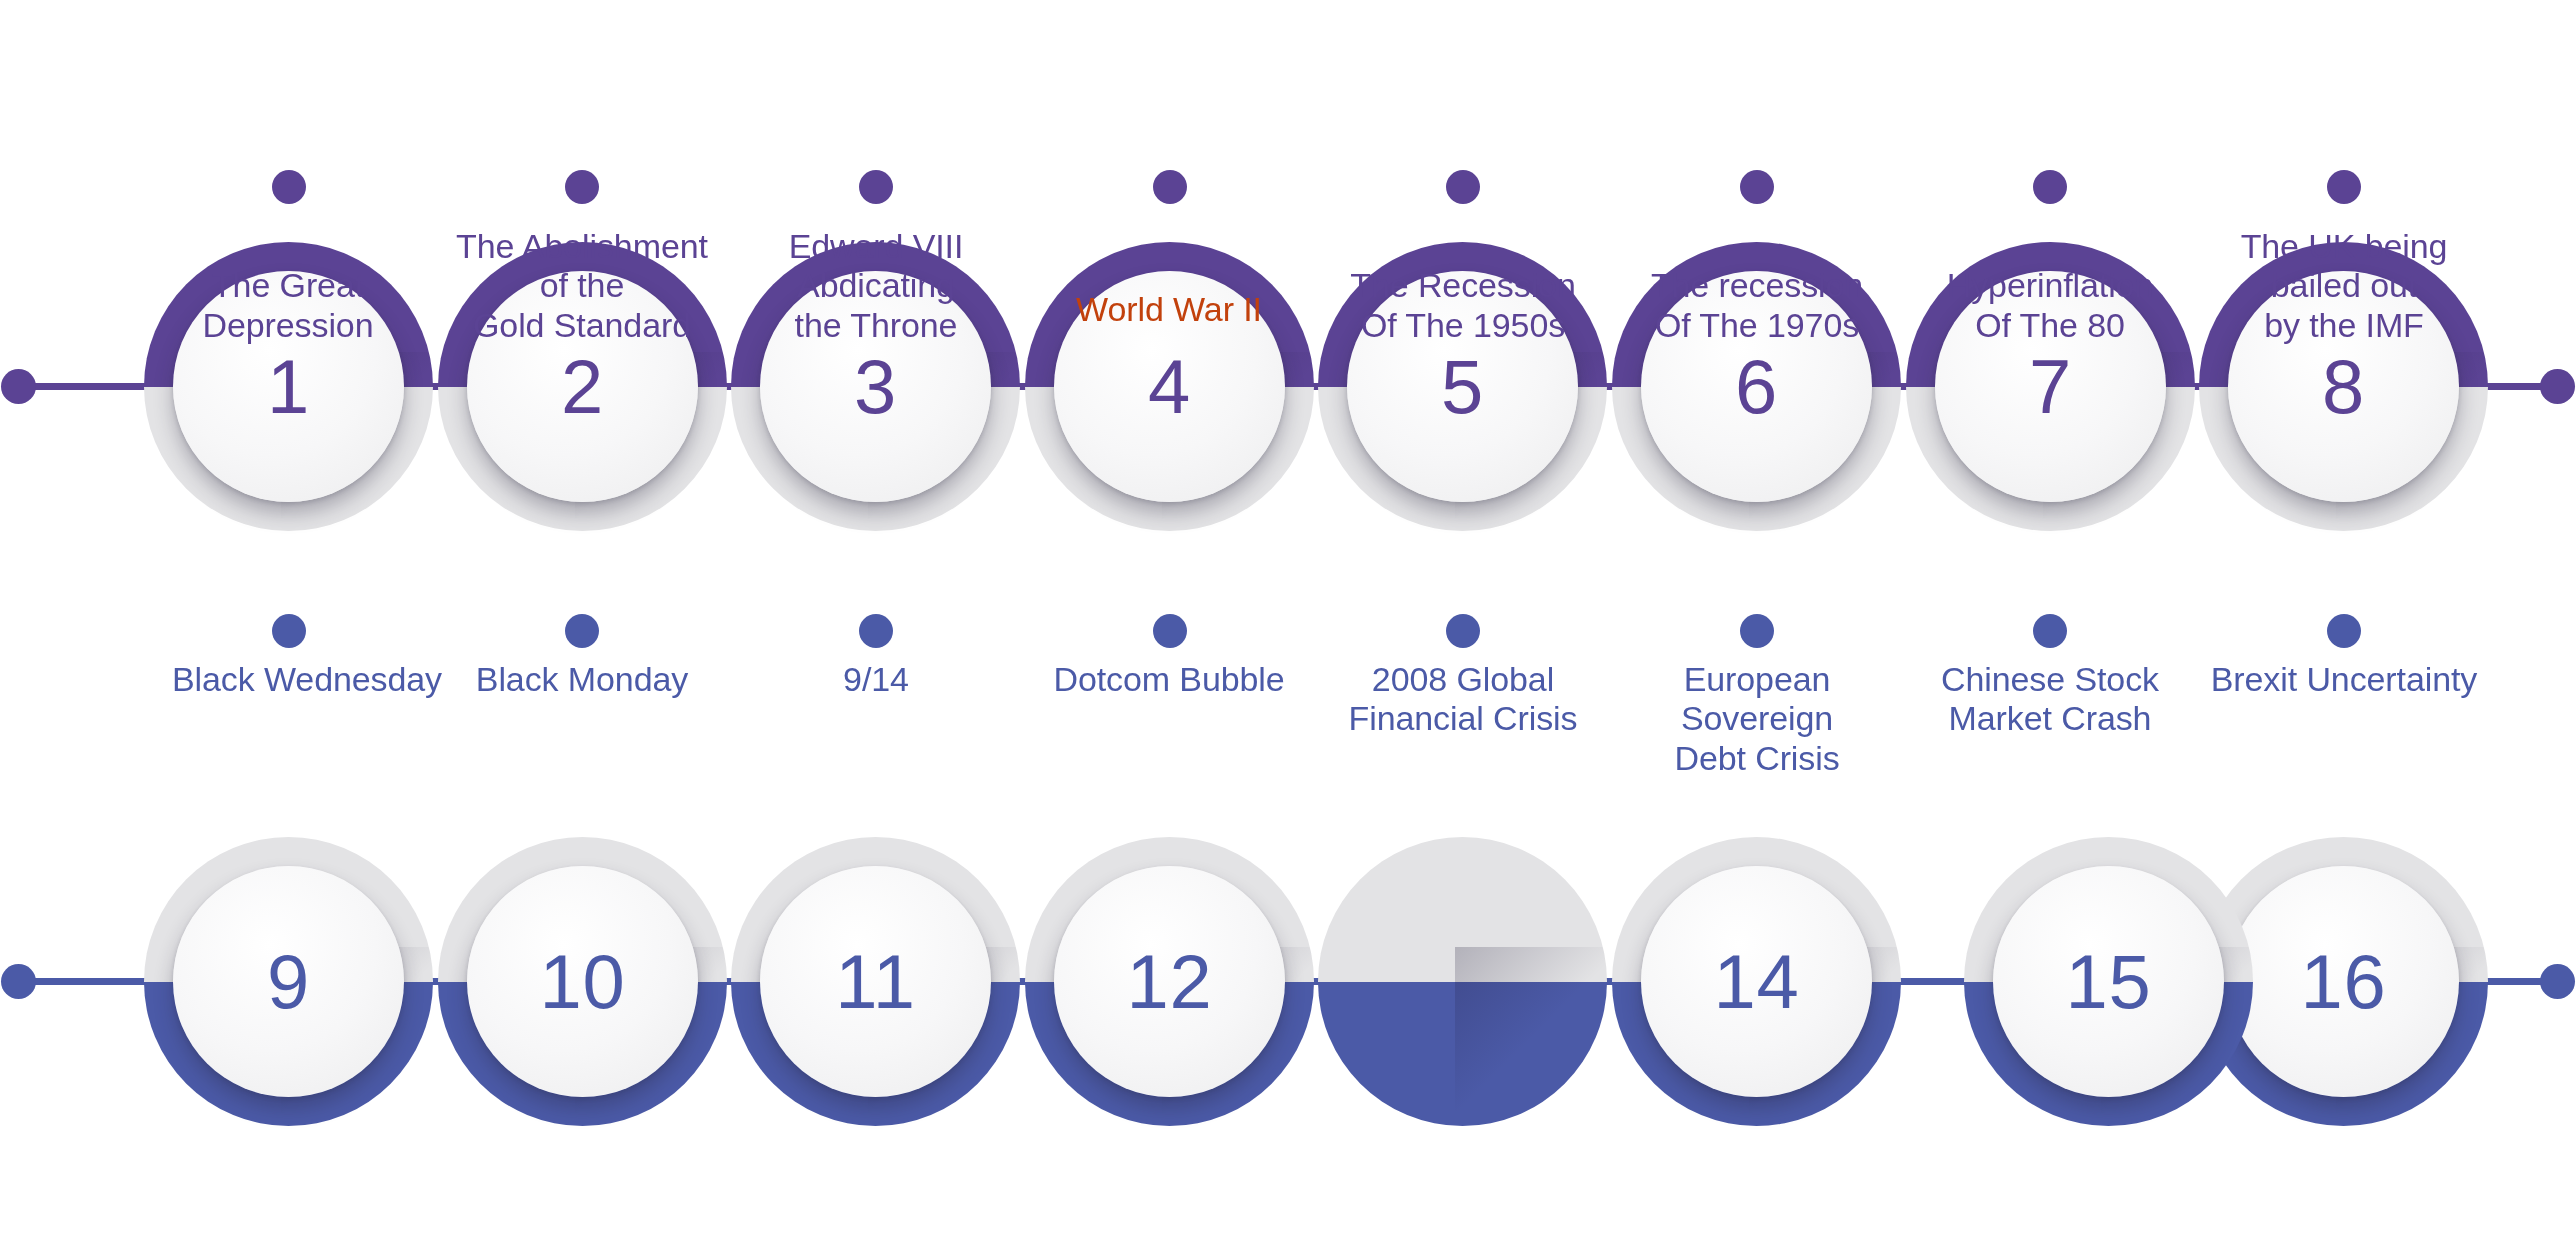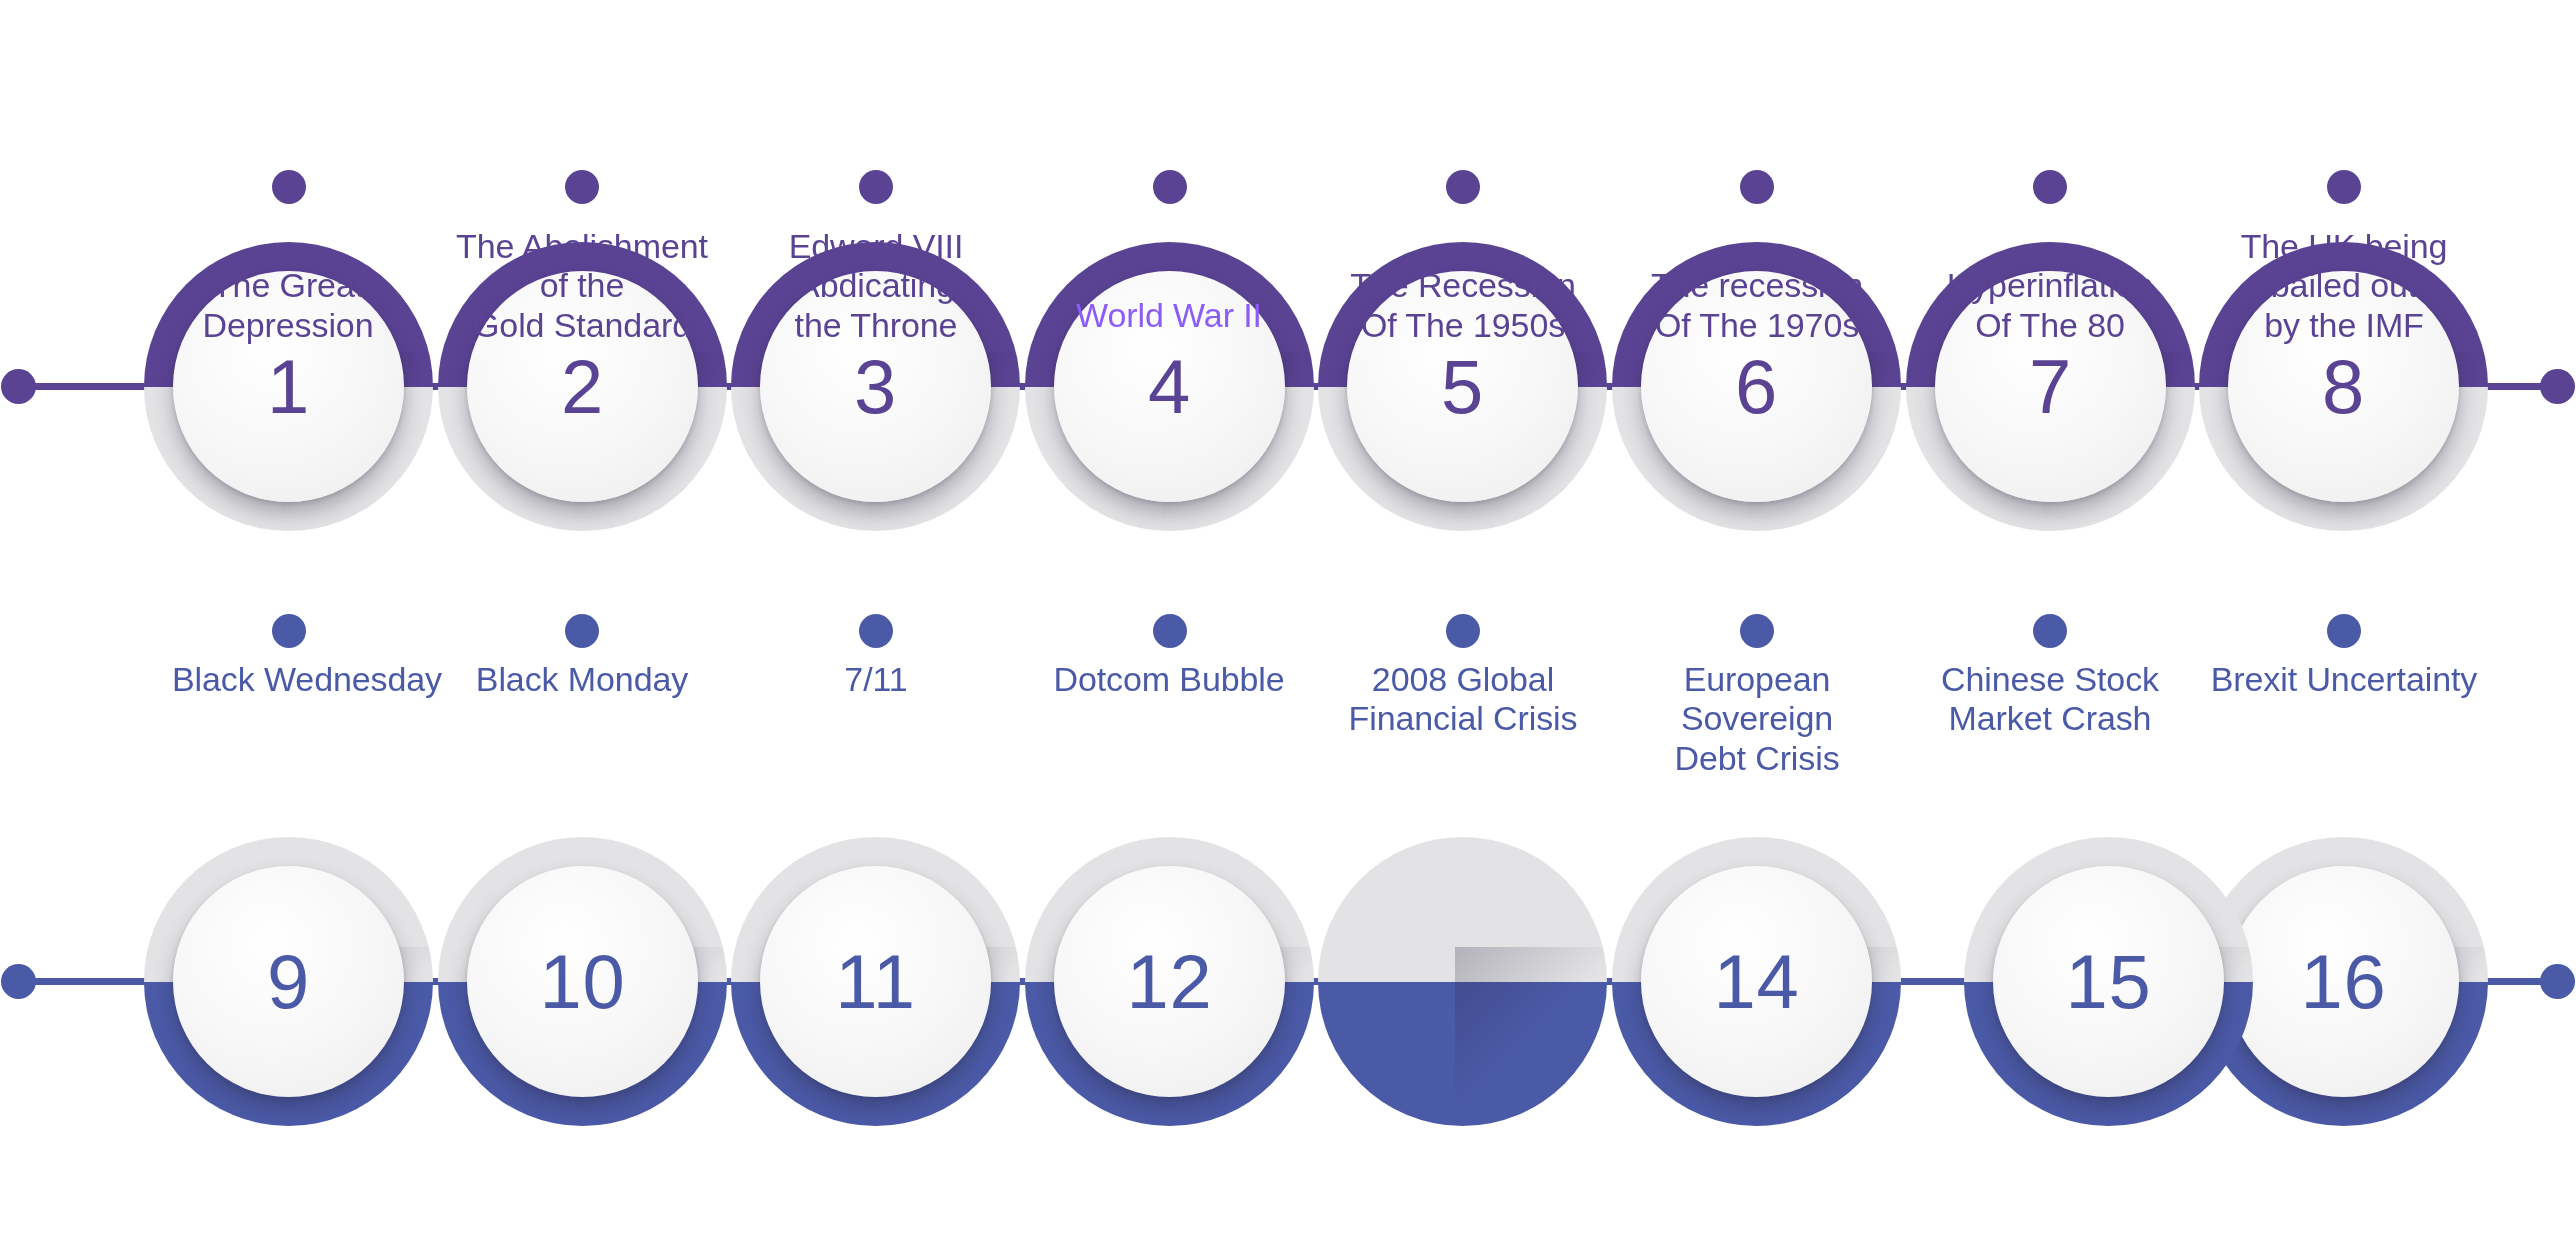--- a/index.html
+++ b/index.html
@@ -187,21 +187,21 @@
 the Throne</div>
       <div class="node t-accent" style="left: 1025px; top: 242px; z-index: 97;">
         <div class="ring-top"></div>
         <div class="ring-bottom"></div>
         <div class="long-shadow"></div>
         <div class="disc">
           <span class="num" style="color: rgb(91, 67, 148);">4</span>
         </div>
       </div>
       <div class="marker-dot" style="left: 1153px; background: rgb(91, 67, 148); z-index: 200; top: 170px;"></div>
-      <div class="caption above" style="left: 1015px; color: #8b5cf6; z-index: 200; bottom: 252px; position: absolute;">World War II</div>
+      <div class="caption above" style="left: 1015px; color: #c2410c; z-index: 200; bottom: 258px; position: absolute;">World War II</div>
       <div class="node t-accent" style="left: 1318px; top: 242px; z-index: 96;">
         <div class="ring-top"></div>
         <div class="ring-bottom"></div>
         <div class="long-shadow"></div>
         <div class="disc">
           <span class="num" style="color: rgb(91, 67, 148);">5</span>
         </div>
       </div>
       <div class="marker-dot" style="left: 1446px; background: rgb(91, 67, 148); z-index: 200; top: 170px;"></div>
       <div class="caption above" style="left: 1309px; color: rgb(91, 67, 148); z-index: 200; bottom: 242px; position: absolute;">The Recession
@@ -267,21 +267,21 @@
       <div class="caption below" style="left: 428px; color: rgb(75, 90, 167); z-index: 200; top: 73px;">Black Monday</div>
       <div class="node b-accent" style="left: 731px; top: 250px; z-index: 98;">
         <div class="ring-top"></div>
         <div class="ring-bottom"></div>
         <div class="long-shadow"></div>
         <div class="disc">
           <span class="num" style="color: rgb(75, 90, 167); text-align: right;">11</span>
         </div>
       </div>
       <div class="marker-dot" style="left: 859px; background: rgb(75, 90, 167); z-index: 200; top: 27px;"></div>
-      <div class="caption below" style="left: 722px; color: rgb(75, 90, 167); z-index: 200; top: 73px;">7/11</div>
+      <div class="caption below" style="left: 722px; color: rgb(75, 90, 167); z-index: 200; top: 73px;">9/14</div>
       <div class="node b-accent" style="left: 1025px; top: 250px; z-index: 97;">
         <div class="ring-top"></div>
         <div class="ring-bottom"></div>
         <div class="long-shadow"></div>
         <div class="disc">
           <span class="num" style="color: rgb(75, 90, 167);">12</span>
         </div>
       </div>
       <div class="marker-dot" style="left: 1153px; background: rgb(75, 90, 167); z-index: 200; top: 27px;"></div>
       <div class="caption below" style="left: 1015px; color: rgb(75, 90, 167); z-index: 200; top: 73px;">Dotcom Bubble</div>

